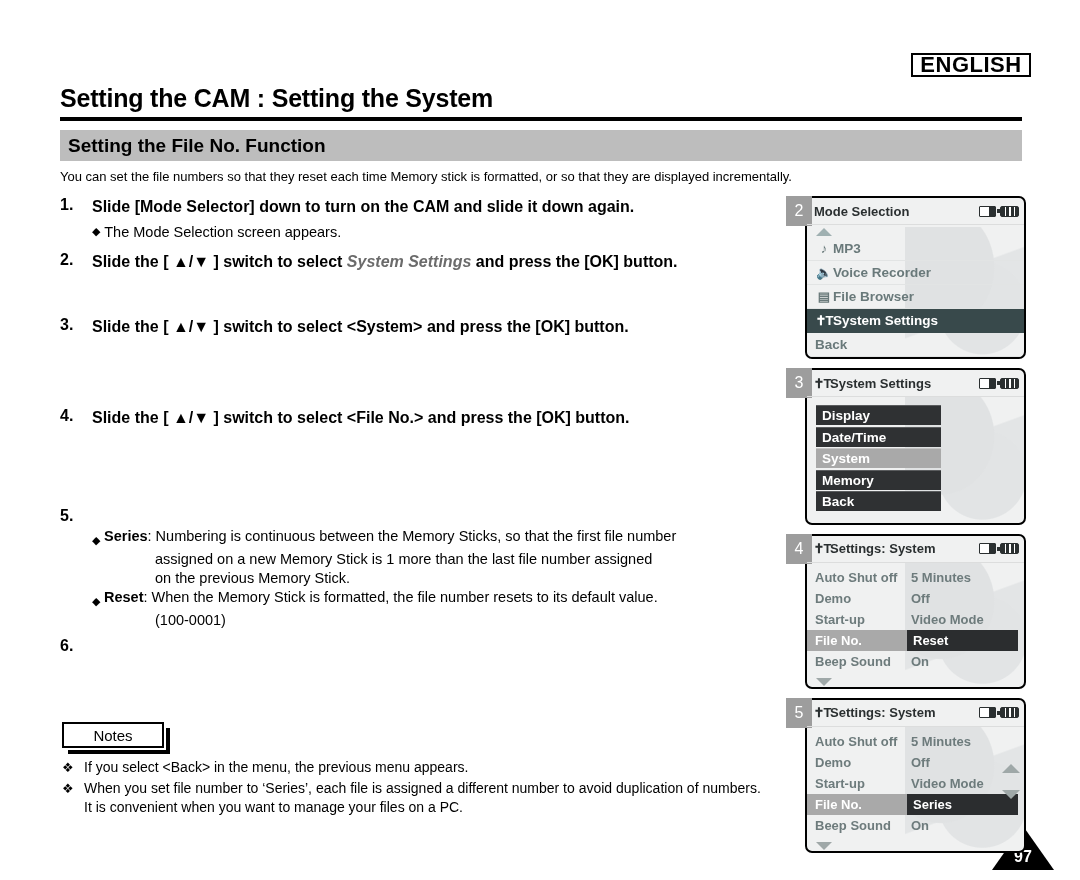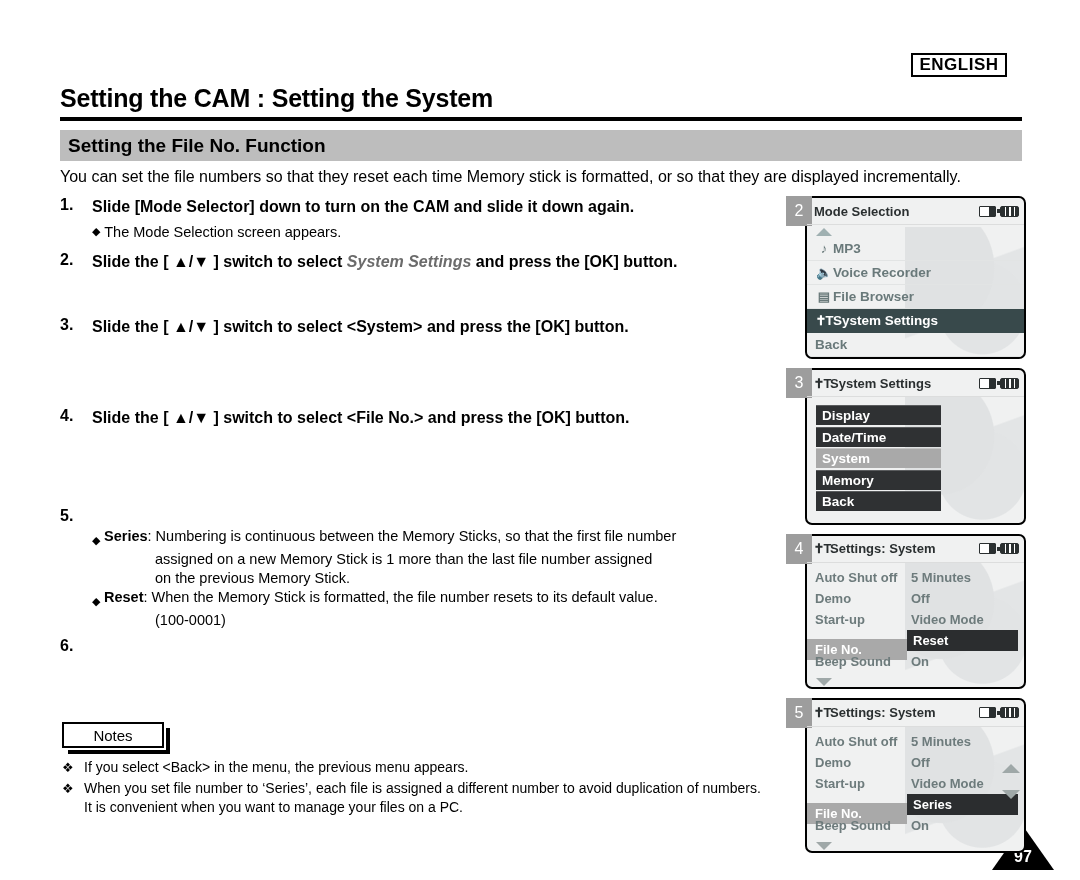--- a/index.html
+++ b/index.html
@@ -14,28 +14,28 @@
     font-family: "Liberation Sans", sans-serif;
     color: #000;
     overflow: hidden;
   }
 
   
   .lang-badge {
     position: absolute;
     top: 53px;
     left: 911px;
-    width: 96px;
+    width: 120px;
     height: 24px;
     border: 2px solid #000;
     box-sizing: border-box;
     display: flex;
     align-items: center;
     justify-content: center;
-    font-size: 17px;
+    font-size: 22px;
     font-weight: bold;
     letter-spacing: 0.5px;
   }
 
   
   .page-title {
     position: absolute;
     top: 84px;
     left: 60px;
     font-size: 25px;
@@ -67,21 +67,21 @@
     font-size: 19px;
     font-weight: bold;
   }
 
   
   .intro {
     position: absolute;
     top: 167px;
     left: 60px;
     width: 962px;
-    font-size: 16px;
+    font-size: 13px;
     line-height: 19px;
   }
 
   
   .steps {
     position: absolute;
     top: 196px;
     left: 60px;
     width: 730px;
   }
@@ -373,21 +373,21 @@
 
   
   .set-list {
     position: relative;
     z-index: 3;
     padding: 4px 0 0 0;
   }
   .set-row {
     height: 21px;
     display: flex;
-    align-items: flex-start;
+    align-items: flex-end;
     font-size: 13px;
     font-weight: bold;
     color: #6d7b7c;
   }
   .set-row .lbl {
     width: 100px;
     flex: 0 0 100px;
     padding-left: 8px;
     box-sizing: border-box;
     height: 21px;

